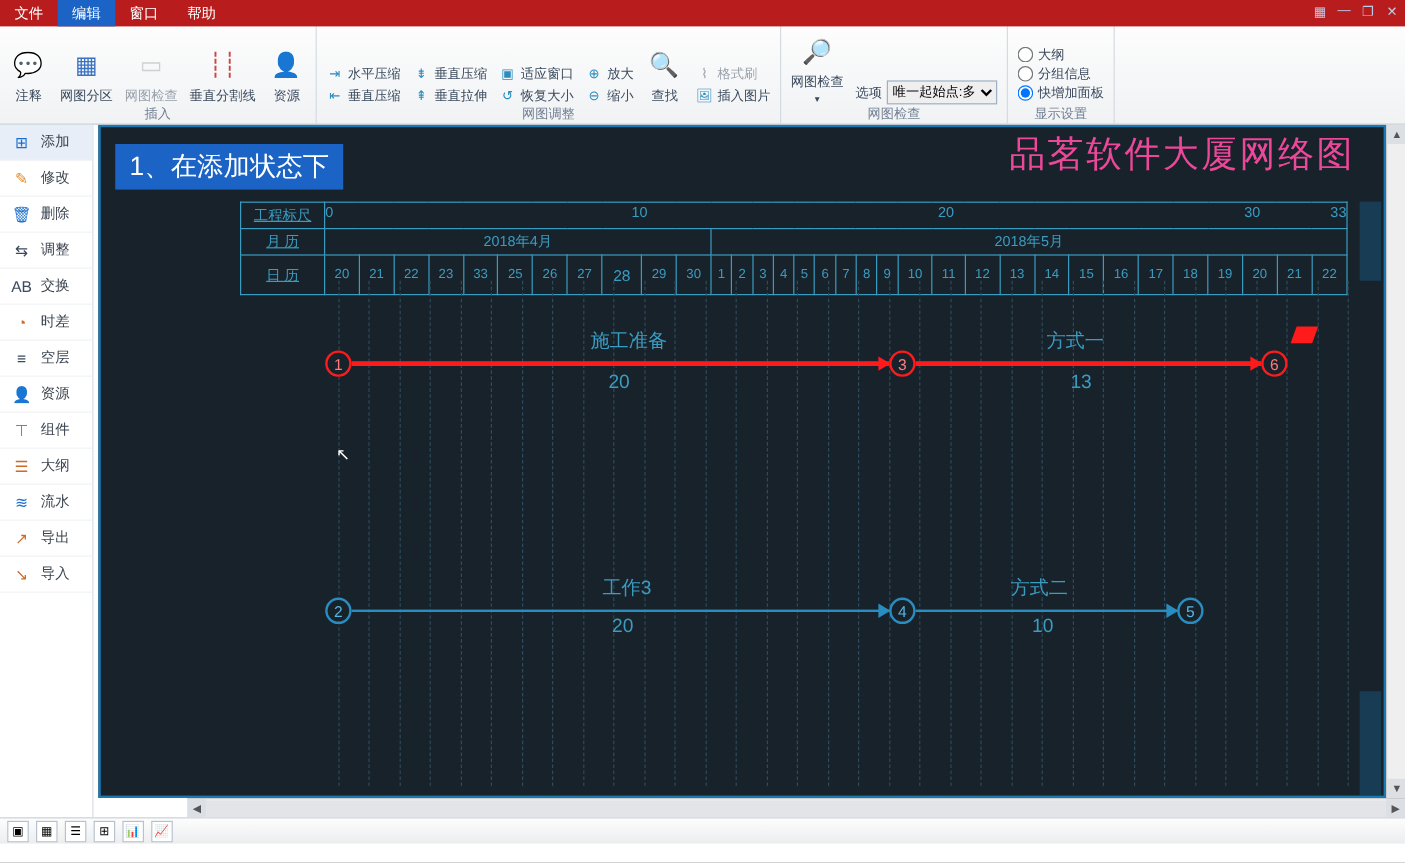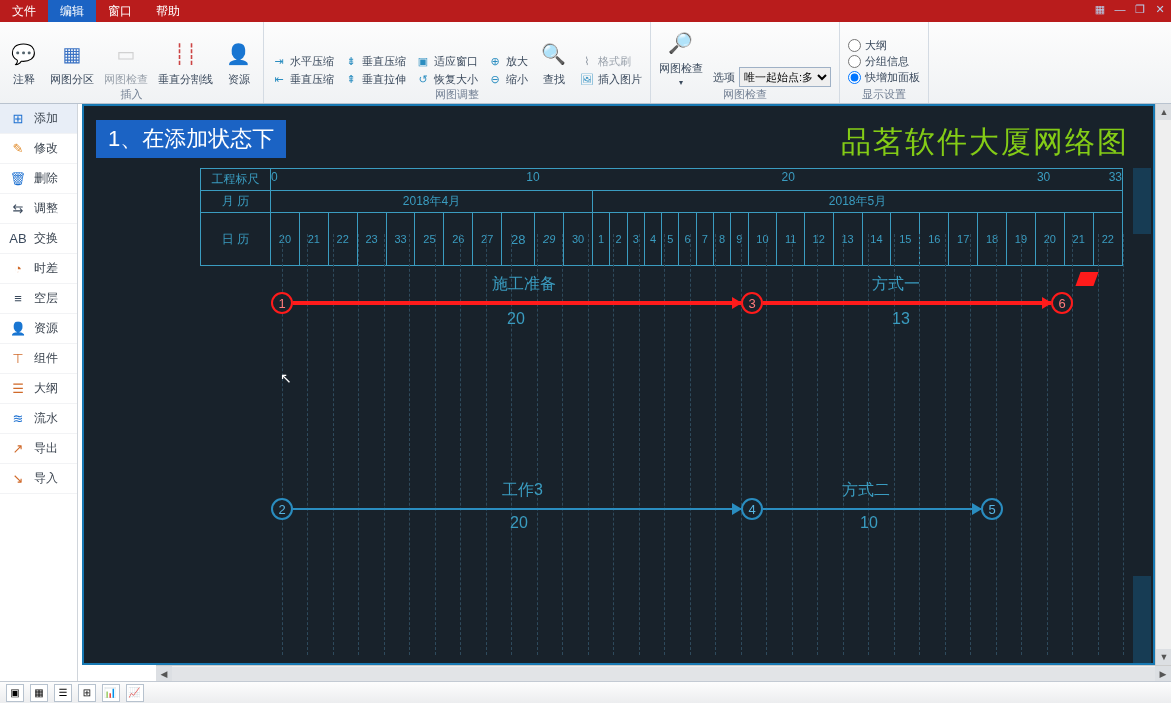--- a/index.html
+++ b/index.html
@@ -30,27 +30,27 @@
 .workspace{display:flex;height:577px;}
 .sidebar{width:78px;background:#fff;border-right:1px solid #d0d5db;display:flex;flex-direction:column;}
 .sb-item{display:flex;align-items:center;gap:8px;padding:6px 10px;font-size:12px;color:#3c4550;border-bottom:1px solid #f2f3f5;}
 .sb-item.active{background:#e8eef7;}
 .sb-ico{width:16px;height:16px;display:inline-flex;align-items:center;justify-content:center;font-size:13px;}
 
 
 .canvas-wrap{flex:1;position:relative;background:#fff;overflow:hidden;}
 .canvas{position:absolute;left:4px;top:0;right:16px;bottom:16px;background:#18222b;border:2px solid #1879b3;overflow:hidden;}
 .title-banner{position:absolute;left:12px;top:14px;background:#1b63c4;color:#fff;font-size:22px;padding:4px 12px;}
-.brand-text{position:absolute;right:24px;top:16px;color:#84cc16;font-size:30px;letter-spacing:2px;}
+.brand-text{position:absolute;right:24px;top:2px;color:#ec4899;font-size:30px;letter-spacing:2px;}
 
 
 .scale{position:absolute;left:116px;top:62px;right:30px;color:#3a9cc0;font-size:13px;}
 .scale table{border-collapse:collapse;width:100%;}
 .scale td,.scale th{border:1px solid #3a9cc0;padding:2px 4px;text-align:center;font-weight:normal;font-size:12px;height:20px;}
-.scale .lab{width:70px;}
+.scale .lab{width:70px;text-decoration:underline;}
 
 
 .grid{position:absolute;left:198px;top:128px;right:30px;bottom:8px;}
 .vline{position:absolute;top:0;bottom:0;border-left:1px dashed #2e4a5c;}
 
 
 .act-row{position:absolute;left:198px;right:30px;color:#3a9cc0;font-size:15px;}
 .node{position:absolute;width:22px;height:22px;border:2px solid;border-radius:50%;display:flex;align-items:center;justify-content:center;font-size:13px;background:#18222b;}
 .node.red{border-color:#ff1b1b;color:#ff7b7b;}
 .node.blue{border-color:#2a8dc0;color:#58b4e0;}
@@ -306,21 +306,21 @@
             <td class="lab">日 历</td>
           <td style="font-size: 11px; padding: 2px 1px;">20</td>
                 <td style="font-size: 11px; padding: 2px 1px;">21</td>
                 <td style="font-size: 11px; padding: 2px 1px;">22</td>
                 <td style="font-size: 11px; padding: 2px 1px;">23</td>
                 <td style="font-size: 11px; padding: 2px 1px;">33</td>
                 <td style="font-size: 11px; padding: 2px 1px;">25</td>
                 <td style="font-size: 11px; padding: 2px 1px;">26</td>
                 <td style="font-size: 11px; padding: 2px 1px;">27</td>
                 <td style="font-size: 13px; padding: 2px 1px;">28</td>
-                <td style="font-size: 11px; padding: 20px 1px; font-style: italic;">29</td>
+                <td style="font-size: 11px; padding: 10px 1px;">29</td>
                 <td style="font-size: 11px; padding: 2px 1px;">30</td>
                 <td style="font-size: 11px; padding: 2px 1px;">1</td>
                 <td style="font-size: 11px; padding: 2px 1px;">2</td>
                 <td style="font-size: 11px; padding: 2px 1px;">3</td>
                 <td style="font-size: 11px; padding: 2px 1px;">4</td>
                 <td style="font-size: 11px; padding: 2px 1px;">5</td>
                 <td style="font-size: 11px; padding: 2px 1px;">6</td>
                 <td style="font-size: 11px; padding: 2px 1px;">7</td>
                 <td style="font-size: 11px; padding: 2px 1px;">8</td>
                 <td style="font-size: 11px; padding: 2px 1px;">9</td>

